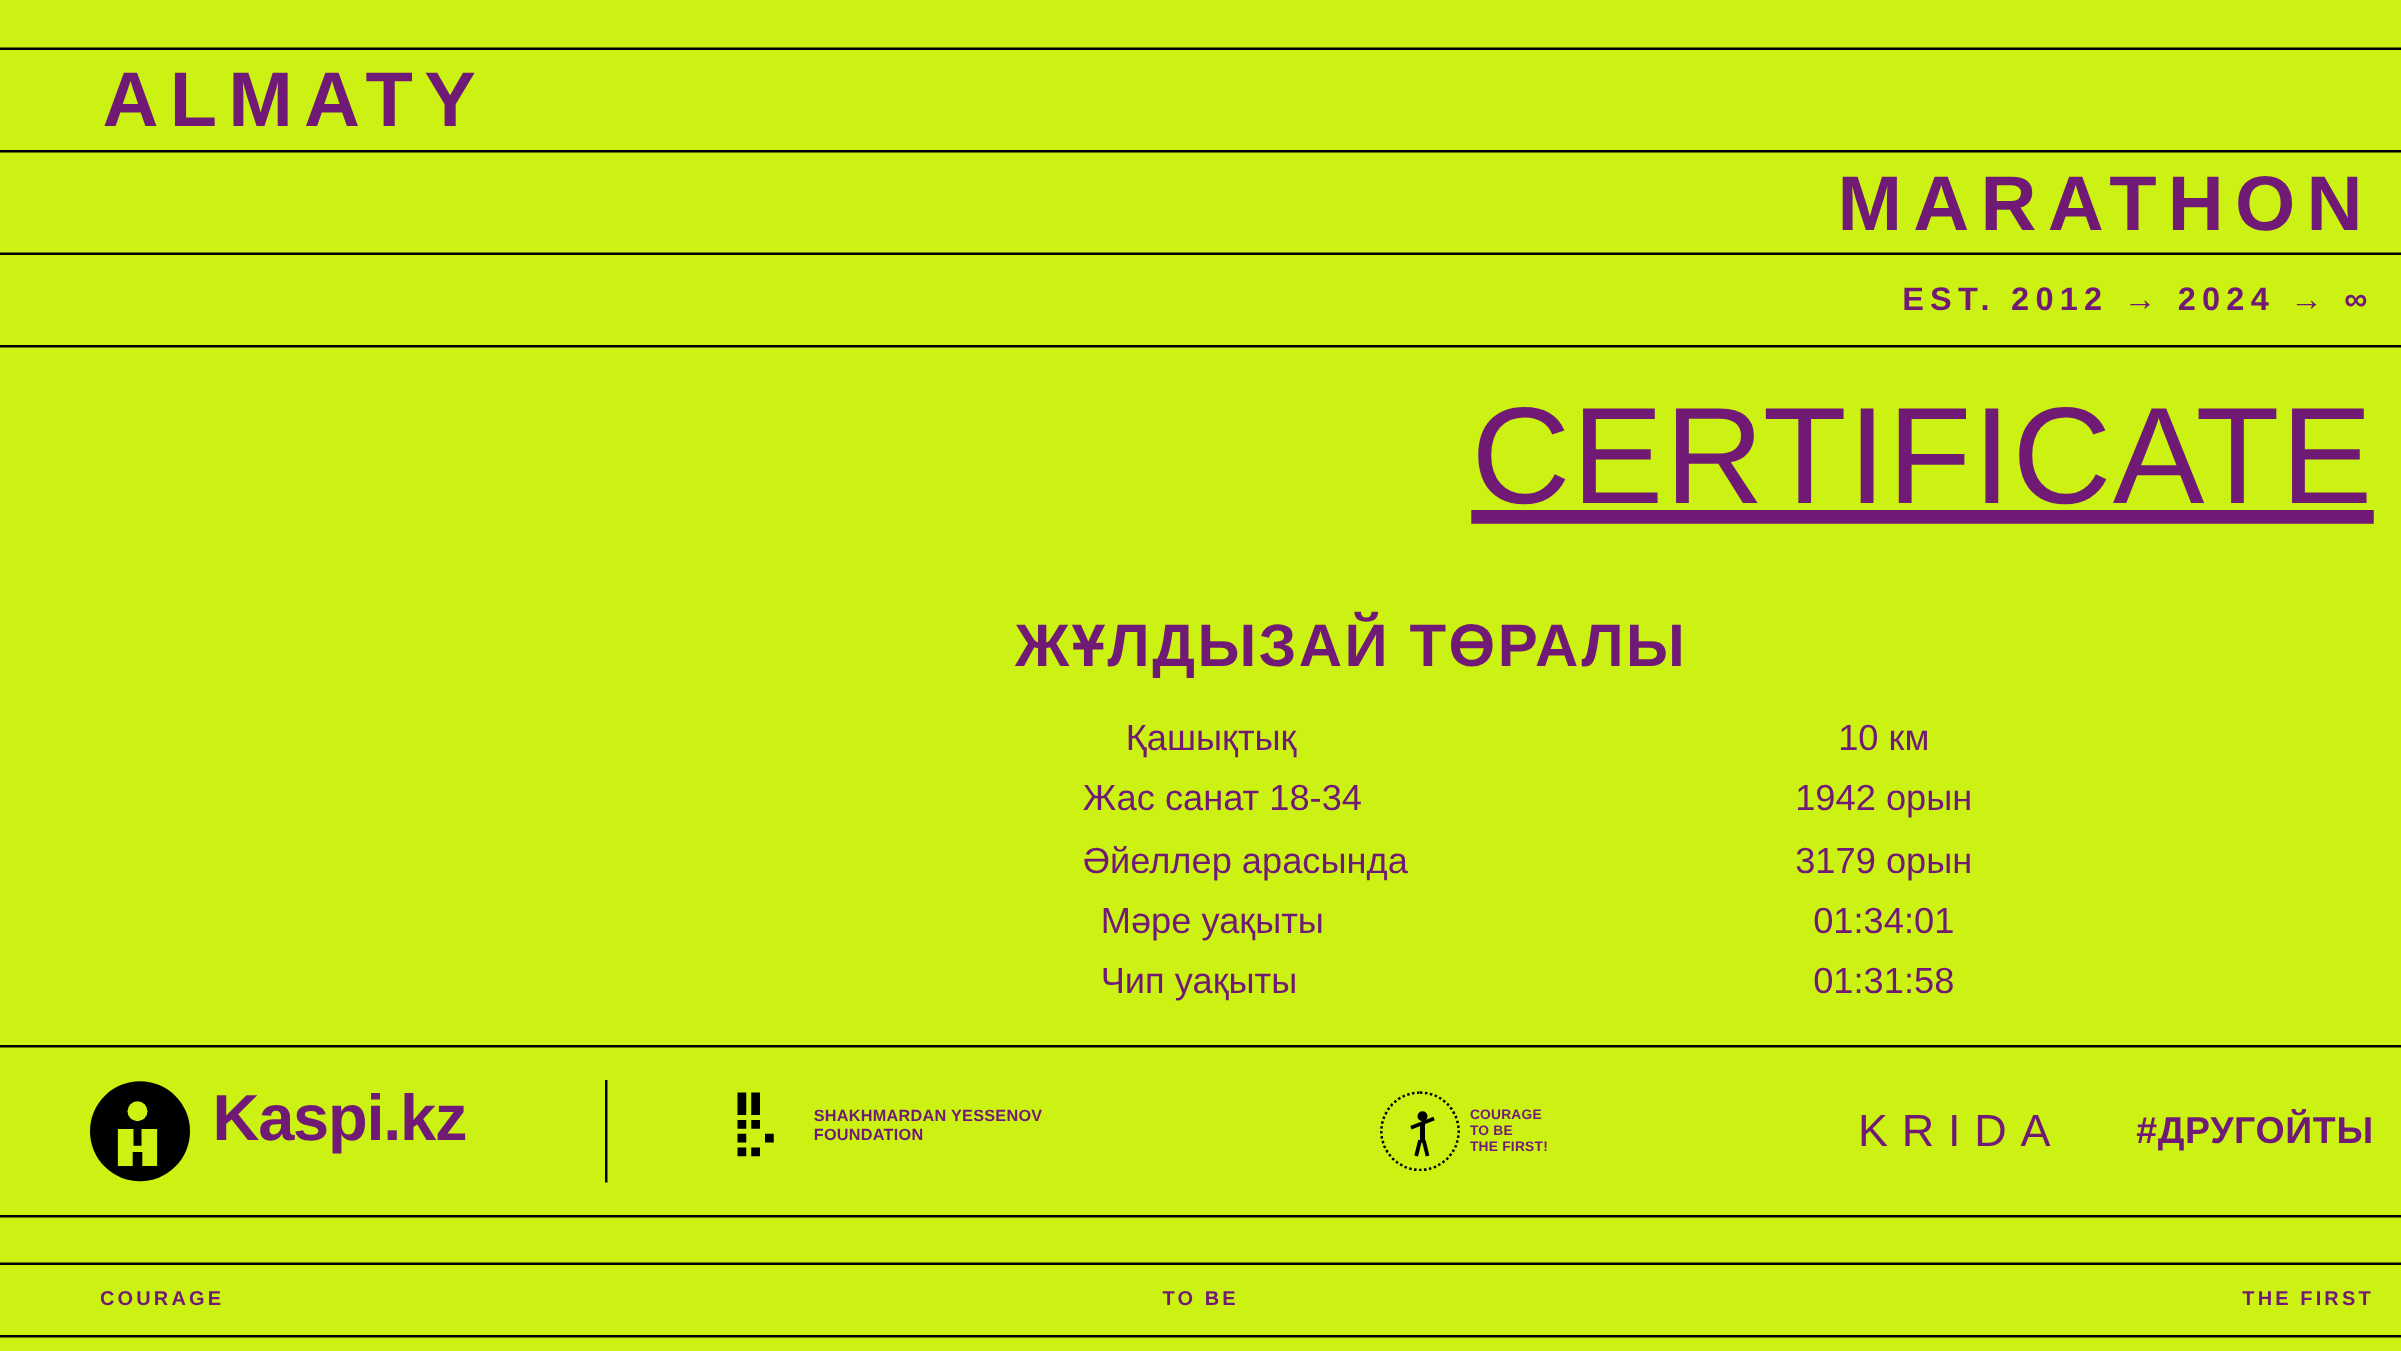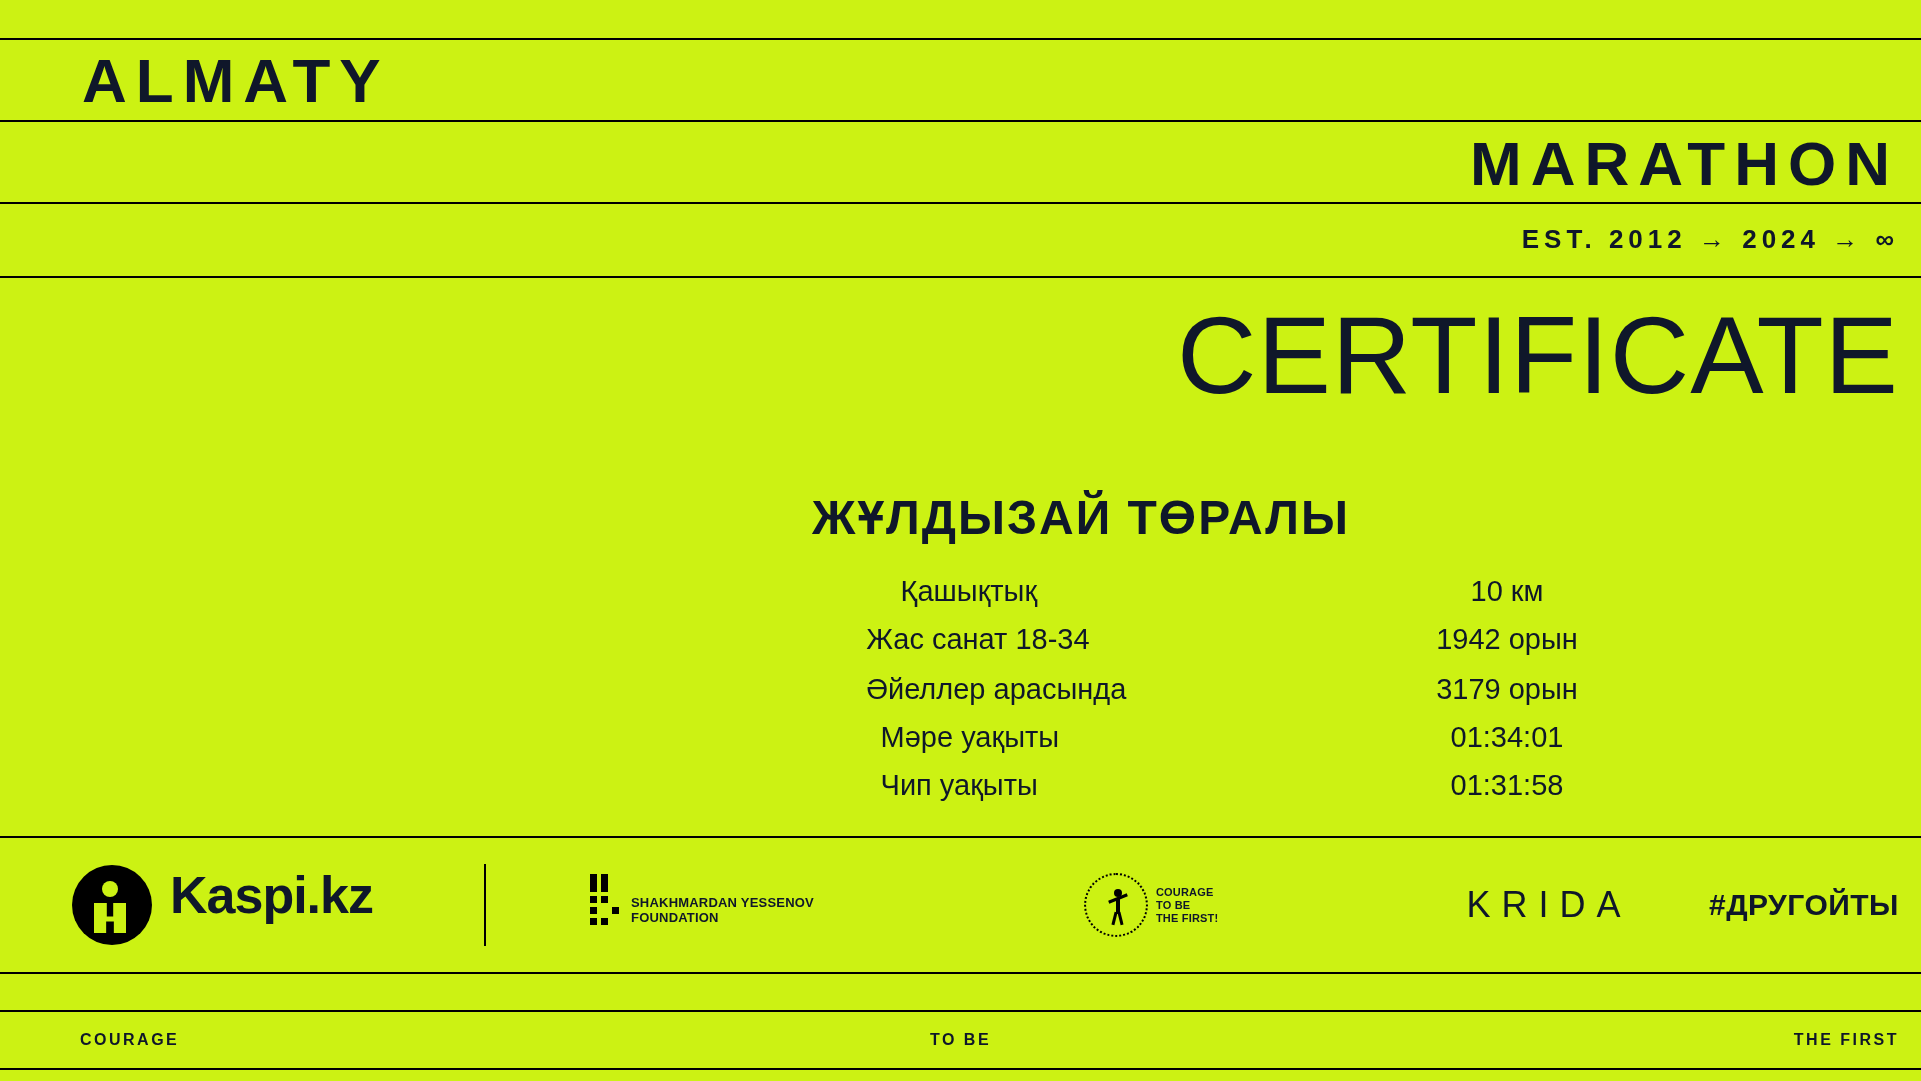--- a/index.html
+++ b/index.html
@@ -8,21 +8,21 @@
     height: 1081px;
     background: #ccf213;
     font-family: "Liberation Sans", sans-serif;
     overflow: hidden;
   }
   .cert {
     position: relative;
     width: 1921px;
     height: 881px;
     background: #ccf213;
-    color: #0f172a;
+    color: #701a75;
   }
 
   
   .rule {
     position: absolute;
     left: 0;
     width: 1921px;
     height: 2px;
     background: #000;
   }
@@ -63,25 +63,26 @@
     font-size: 26px;
     font-weight: 700;
     letter-spacing: 5px;
     text-align: right;
   }
 
   
   .title {
     position: absolute;
     right: 22px;
-    top: 300px;
+    top: 310px;
     font-size: 110px;
     font-weight: 400;
     letter-spacing: 1px;
     line-height: 110px;
+    text-decoration: underline;
   }
 
   
   .athlete {
     position: absolute;
     left: 812px;
     top: 490px;
     font-size: 48px;
     font-weight: 700;
     letter-spacing: 2px;
@@ -162,22 +163,23 @@
     margin-left: 18px;
   }
   .divider {
     width: 2px;
     height: 82px;
     background: #000;
     margin-left: 12px;
   }
   .yessenov {
     display: flex;
-    align-items: flex-end;
+    align-items: flex-start;
     margin-left: 104px;
+    gap: 20px;
   }
   .yess-bars {
     display: grid;
     grid-template-columns: repeat(3, 7px);
     grid-template-rows: repeat(4, 7px);
     gap: 4px 4px;
     margin-right: 12px;
   }
   .yb { background: #000; width: 7px; height: 7px; }
   .yb.tall { height: 18px; margin-top: -11px; }

